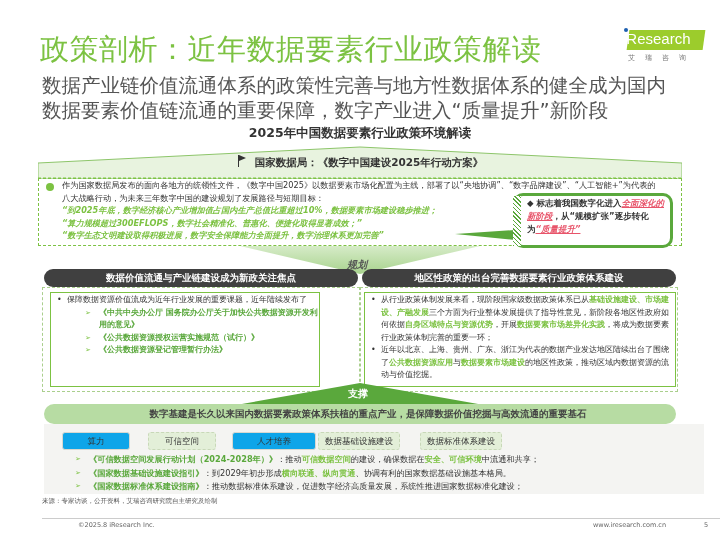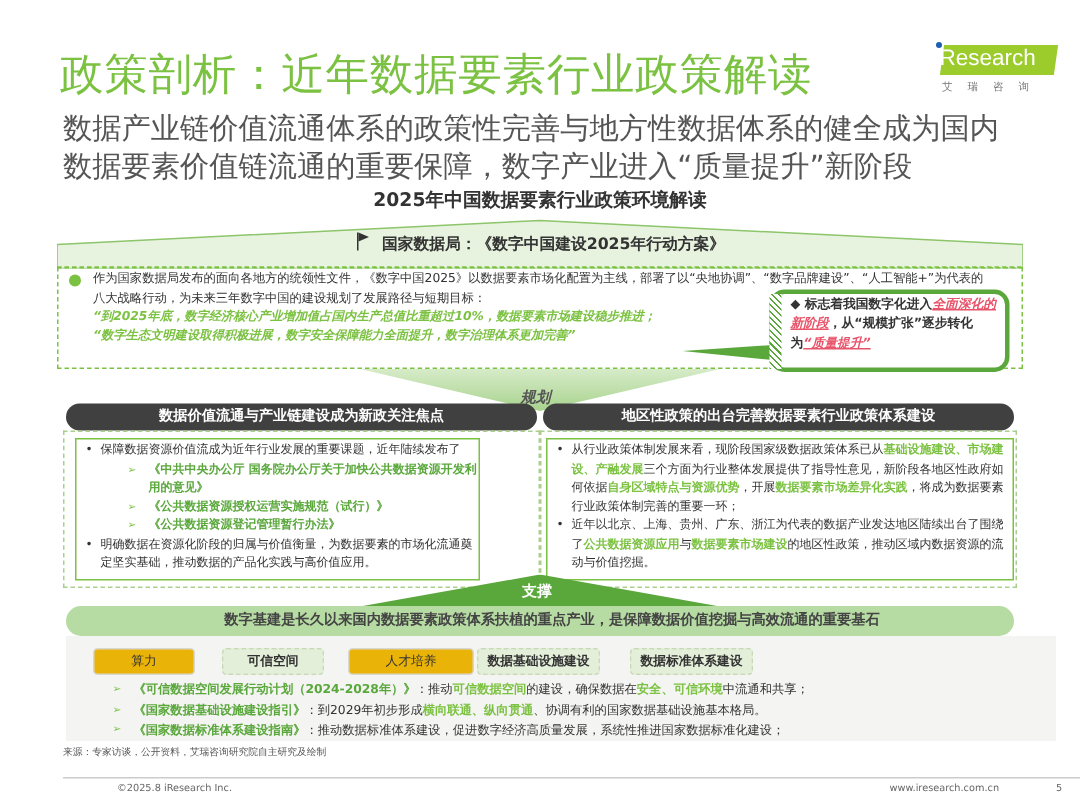--- a/index.html
+++ b/index.html
@@ -58,22 +58,22 @@
   .g { color: #7cc242; font-weight: bold; }
 
   
   .sup-tri { position: absolute; left: 225px; top: 383px; width: 270px; height: 24px; }
   .sup-label { position: absolute; left: 348px; top: 387px; font-size: 10px; font-weight: bold; color: #fff; }
 
   .base-pill { position: absolute; left: 44px; top: 404px; width: 632px; height: 20px; background: #b7dca3; border-radius: 10px; text-align: center; line-height: 20px; font-size: 9.5px; font-weight: bold; color: #444; padding-left: 16px; }
   .base-area { position: absolute; left: 44px; top: 424px; width: 660px; height: 70px; background: #f4f4f2; }
 
   .tag { position: absolute; top: 432px; height: 18px; border-radius: 3px; font-size: 8.5px; line-height: 17px; text-align: center; color: #333; }
-  .tag.white { background: #eab308; border: 1px solid #d8d8d0; }
-  .tag.green { background: #e3efd8; border: 1px dashed #c8d8b8; font-weight: bold; }
+  .tag.white { background: #0ea5e9; border: 1px solid #d8d8d0; }
+  .tag.green { background: #e3efd8; border: 1px dashed #c8d8b8; font-weight: normal; }
 
   .blist { position: absolute; left: 75px; top: 453px; width: 630px; font-size: 8.2px; line-height: 13.5px; color: #333; }
   .bli { position: relative; padding-left: 14px; }
   .bli::before { content: "➢"; position: absolute; left: 0; top: 0; color: #7cc242; font-size: 7px; }
   .bli .t { color: #5aa83c; font-weight: bold; }
 
   .notes { position: absolute; left: 42px; top: 497px; width: 640px; font-size: 6.5px; line-height: 9px; color: #555; }
   .rule { position: absolute; left: 42px; top: 518px; width: 680px; height: 1px; background: #ccc; }
   .footer-l { position: absolute; left: 42px; top: 521px; font-size: 6.5px; color: #666; margin-left: 36px; }
   .footer-r { position: absolute; left: 593px; top: 521px; font-size: 6.5px; color: #666; }
@@ -100,20 +100,21 @@
 </svg>
 <div class="roof-label">
   <span class="flag"></span><span>国家数据局：《数字中国建设2025年行动方案》</span>
 </div>
 
 <div class="top-box"></div>
 <div class="bullet-dot"></div>
 <div class="top-text">
   <div style="width:600px">作为国家数据局发布的面向各地方的统领性文件，《数字中国2025》以数据要素市场化配置为主线，部署了以“央地协调”、“数字品牌建设”、“人工智能+”为代表的八大战略行动，为未来三年数字中国的建设规划了发展路径与短期目标：</div>
   <div class="q">“到2025年底，数字经济核心产业增加值占国内生产总值比重超过10%，数据要素市场建设稳步推进；</div>
+  <div class="q">“算力规模超过300EFLOPS，数字社会精准化、普惠化、便捷化取得显著成效；”</div>
   <div class="q">“数字生态文明建设取得积极进展，数字安全保障能力全面提升，数字治理体系更加完善”</div>
 </div>
 
 <div class="callout-tail"></div>
 <div class="callout"></div>
 <div class="callout-hatch"></div>
 <div class="callout-text">
   <span>◆ </span><span>标志着我国数字化进入</span><span class="red">全面深化的新阶段</span><span>，从“规模扩张”逐步转化为</span><span class="red">“质量提升”</span>
 </div>
 
@@ -134,21 +135,20 @@
 <div class="dash-box dash-left"></div>
 <div class="dash-box dash-right"></div>
 <div class="solid-box solid-left" style="width:270px"></div>
 <div class="solid-box solid-right"></div>
 
 <div class="ltext" style="width:265px">
   <div class="li">保障数据资源价值流成为近年行业发展的重要课题，近年陆续发布了</div>
   <div class="sub-li">《中共中央办公厅 国务院办公厅关于加快公共数据资源开发利用的意见》</div>
   <div class="sub-li">《公共数据资源授权运营实施规范（试行）》</div>
   <div class="sub-li">《公共数据资源登记管理暂行办法》</div>
-  <div class="li">明确数据在资源化阶段的归属与价值衡量，为数据要素的市场化流通奠定坚实基础，推动数据的产品化实践与高价值应用。</div>
 </div>
 
 <div class="rtext">
   <div class="li">
     <span>从行业政策体制发展来看，现阶段国家级数据政策体系已从</span><span class="g">基础设施建设、市场建设、产融发展</span><span>三个方面为行业整体发展提供了指导性意见，新阶段各地区性政府如何依据</span><span class="g">自身区域特点与资源优势</span><span>，开展</span><span class="g">数据要素市场差异化实践</span><span>，将成为数据要素行业政策体制完善的重要一环；</span>
   </div>
   <div class="li">
     <span>近年以北京、上海、贵州、广东、浙江为代表的数据产业发达地区陆续出台了围绕了</span><span class="g">公共数据资源应用</span><span>与</span><span class="g">数据要素市场建设</span><span>的地区性政策，推动区域内数据资源的流动与价值挖掘。</span>
   </div>
 </div>

